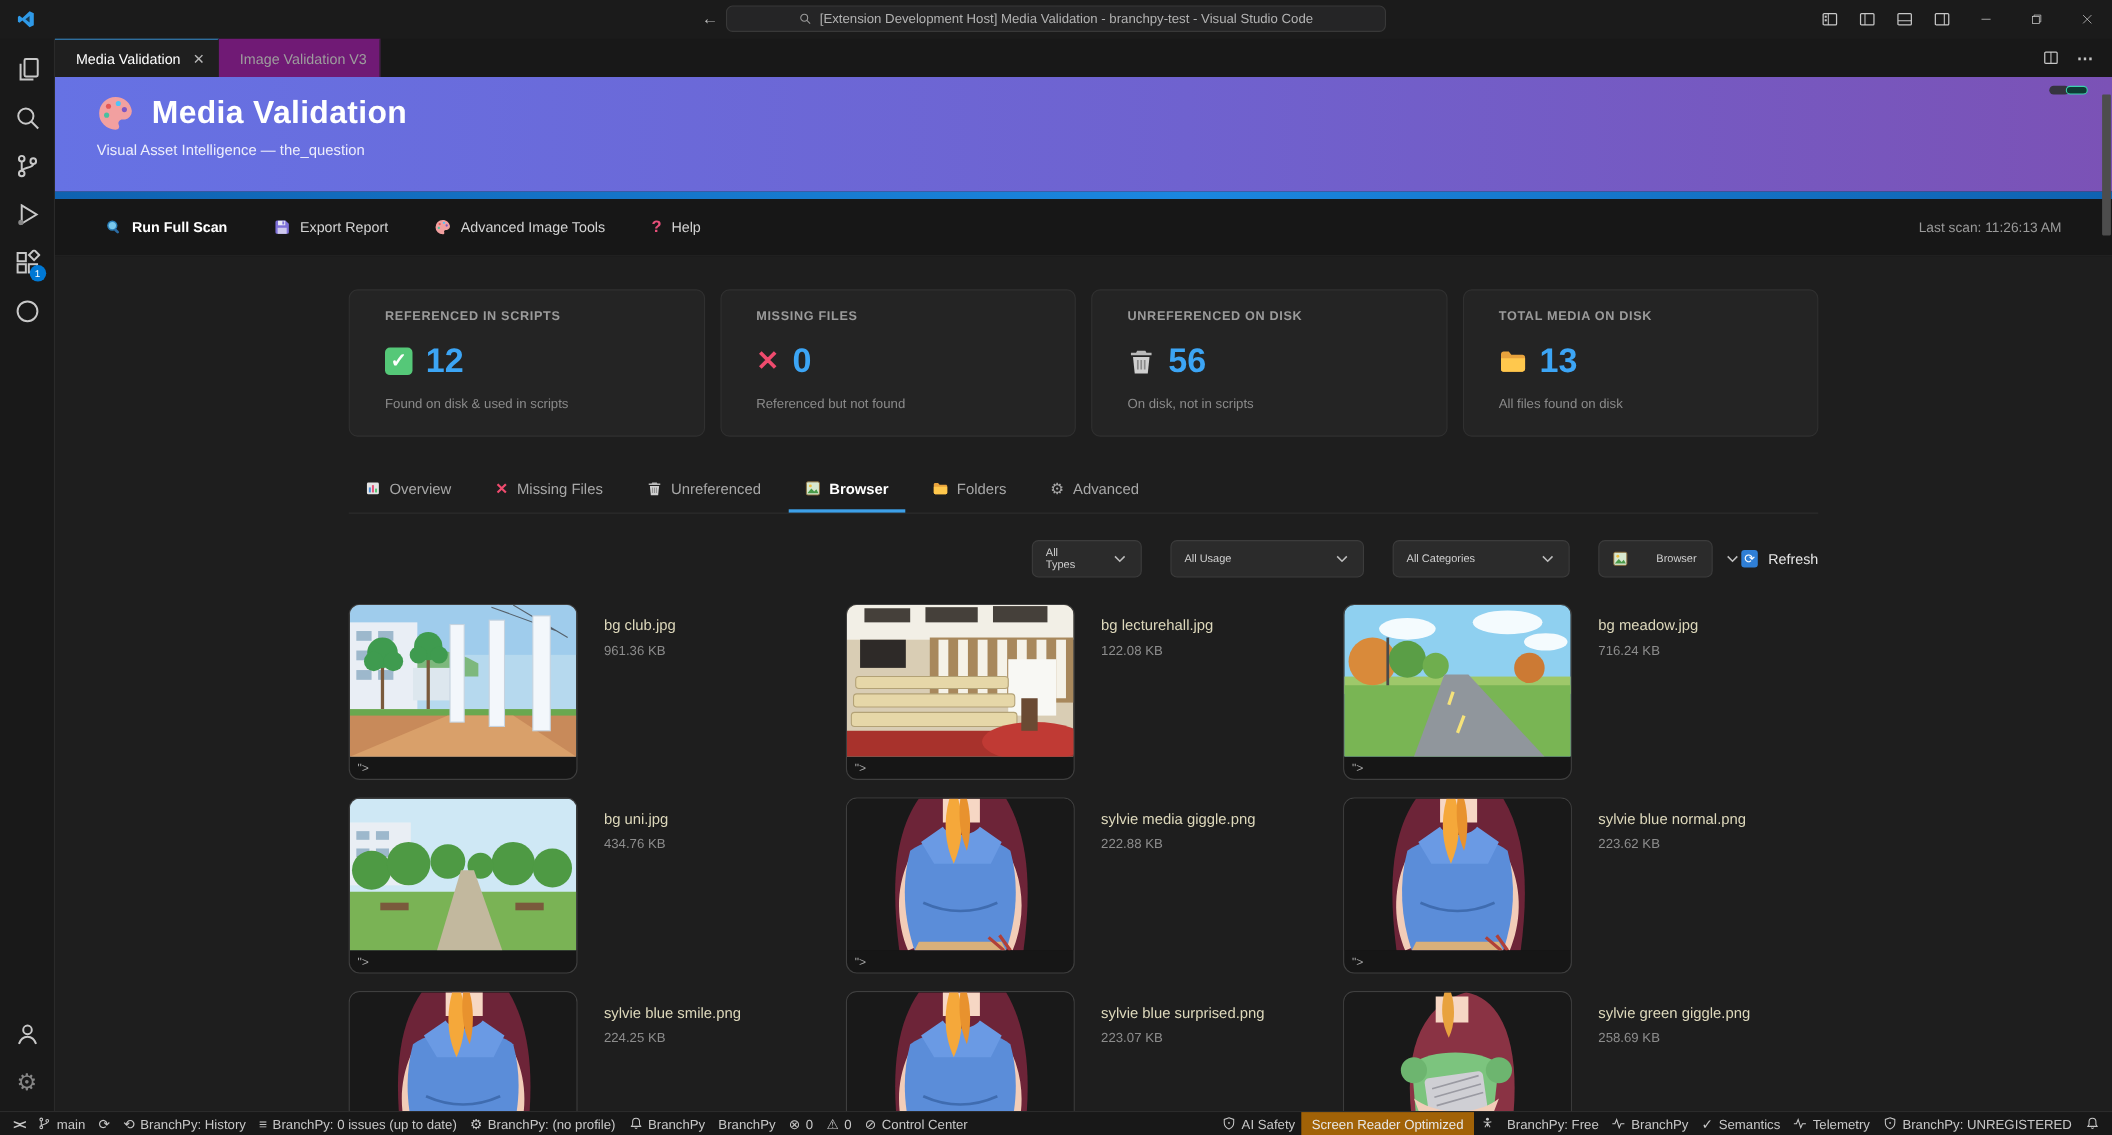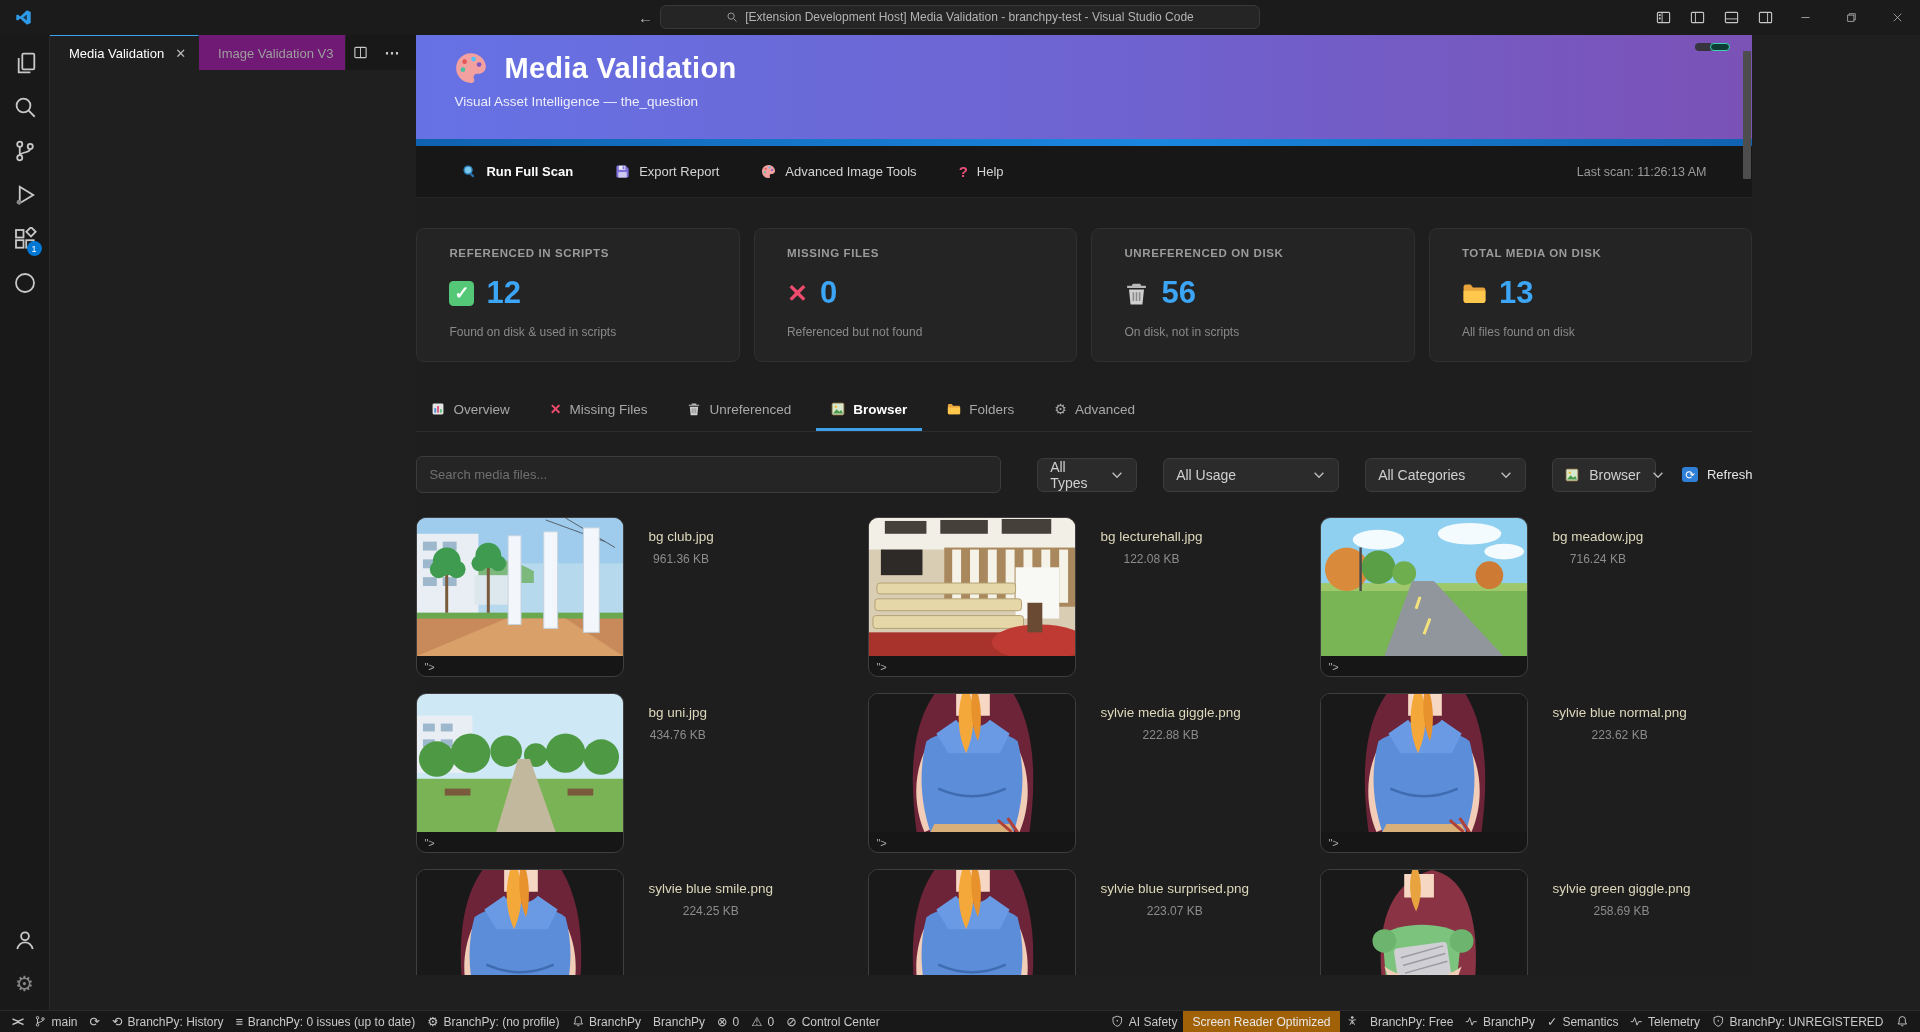--- a/index.html
+++ b/index.html
@@ -24,21 +24,21 @@
 
   
   .main-row { display:flex; height:975px; }
   .activity-bar { width:50px; background:#191919; border-right:1px solid #2a2a2a; display:flex; flex-direction:column; align-items:center; padding-top:6px; }
   .act-item { width:48px; height:44px; display:flex; align-items:center; justify-content:center; position:relative; color:#868686; font-size:22px; }
   .act-item svg { width:24px; height:24px; }
   .act-badge { position:absolute; right:7px; bottom:5px; background:#0078d4; color:#fff; font-size:9px;
     min-width:15px; height:15px; border-radius:8px; display:flex; align-items:center; justify-content:center; padding:0 3px; }
   .act-bottom { margin-top:auto; margin-bottom:4px; display:flex; flex-direction:column; align-items:center; }
 
-  .editor-col { flex:1; display:flex; flex-direction:row; min-width:0; }
+  .editor-col { flex:1; display:flex; flex-direction:column; min-width:0; }
 
   
   .tabstrip { height:35px; background:#181818; display:flex; align-items:stretch; }
   .etab { display:flex; align-items:center; gap:7px; padding:0 12px; font-size:13px; color:#9d9d9d;
     background:#701a75; border-right:1px solid #222; border-top:1px solid transparent; }
   .etab .icon { font-size:14px; }
   .etab.active { background:#1f1f1f; color:#ffffff; border-top:1.5px solid #3ba3f0; }
   .tab-close { margin-left:4px; font-size:13px; color:#b9b9b9; }
   .tabstrip-right { margin-left:auto; display:flex; align-items:center; gap:4px; padding-right:10px; }
   .tabstrip-right .tb-icon { width:28px; }
@@ -78,35 +78,35 @@
     color:#a8a8a8; border-bottom:3px solid transparent; cursor:default; }
   .view-tab .icon { font-size:14px; }
   .view-tab.active { color:#ffffff; font-weight:bold; border-bottom-color:#3da0e8; }
 
   .filter-row { display:flex; align-items:center; margin-top:24px; }
   .search-input { width:585px; height:37px; background:#252525; border:1px solid #3c3c3c; border-radius:6px;
     color:#cccccc; font-size:13px; padding:0 12px; font-family:"Liberation Sans",sans-serif; outline:none; }
   .search-input::placeholder { color:#6f6f6f; }
   .filter-right { margin-left:auto; display:flex; align-items:center; gap:26px; }
   .select { height:34px; background:#2b2b2b; border:1px solid #3c3c3c; border-radius:6px;
-    display:flex; align-items:center; gap:10px; padding:0 12px; font-size:14px; color:#d0d0d0; cursor:default; }
+    display:flex; align-items:center; gap:26px; padding:0 12px; font-size:10px; color:#d0d0d0; cursor:default; }
   .select .chevron { font-size:10px; color:#bdbdbd; margin-left:auto; }
   .select.w-types { width:100px; } .select.w-usage { width:176px; } .select.w-cat { width:161px; } .select.w-prev { width:104px; }
   .select .icon { font-size:14px; }
   .refresh-btn { display:flex; align-items:center; gap:9px; font-size:13px; color:#e6e6e6; cursor:default; }
   .refresh-btn .icon { font-size:15px; }
 
   .media-grid { display:grid; grid-template-columns:repeat(3,1fr); column-gap:20px; row-gap:16px; margin-top:24px; }
   .media-item { display:flex; }
   .thumb-card { width:208px; height:160px; background:#161616; border:1px solid #3f3f3f; border-radius:10px;
     position:relative; flex:none; }
   .thumb-img { position:absolute; top:0; left:0; width:206px; height:138px; border-radius:9px 9px 0 0; }
   .thumb-badge { position:absolute; right:2px; top:72px; font-size:15px; }
   .thumb-artifact { position:absolute; left:7px; bottom:3px; font-size:11px; color:#a9a9a9; }
-  .media-meta { padding:12px 0 0 24px; min-width:0;text-align:center; }
+  .media-meta { padding:12px 0 0 24px; min-width:0; }
   .media-name { font-size:13.5px; color:#ddd8bb; }
   .media-size { margin-top:8px; font-size:12px; color:#8c8c8c; }
 
   .wv-scrollbar { position:absolute; top:0; right:0; width:10px; height:100%; }
   .wv-scroll-thumb { position:absolute; top:16px; right:1px; width:8px; height:128px; background:#4d4d4d; border-radius:1px; }
 
   
   .statusbar { height:22px; background:#181818; border-top:1px solid #2b2b2b;
     display:flex; align-items:stretch; font-size:12px; color:#c8c8c8; padding:0 6px; }
   .sb-group { display:flex; align-items:stretch; }
@@ -608,21 +608,20 @@
   </div>
             <div class="view-tab">
     <span class="icon">
                 <span style="color:#a8a8a8">⚙</span>
               </span>
     <span>Advanced</span>
   </div>
           </div>
 
         <div class="filter-row">
-          <input class="search-input" placeholder="Search media files..." style="">
           <div class="filter-right">
             <div class="select w-types">
               <span>All Types</span>
               <span class="chevron icon">
                   <svg viewBox="0 0 16 16">
                     <path d="M3 5.5l5 5 5-5" fill="none" stroke="#bdbdbd" stroke-width="1.6"></path>
                   </svg>
                 </span>
             </div>
             <div class="select w-usage">

